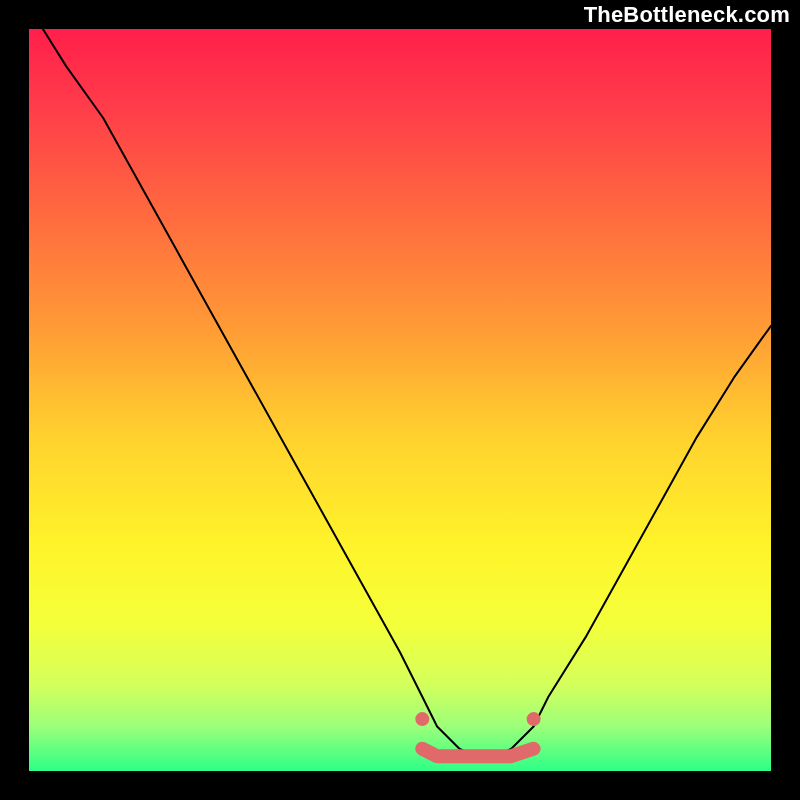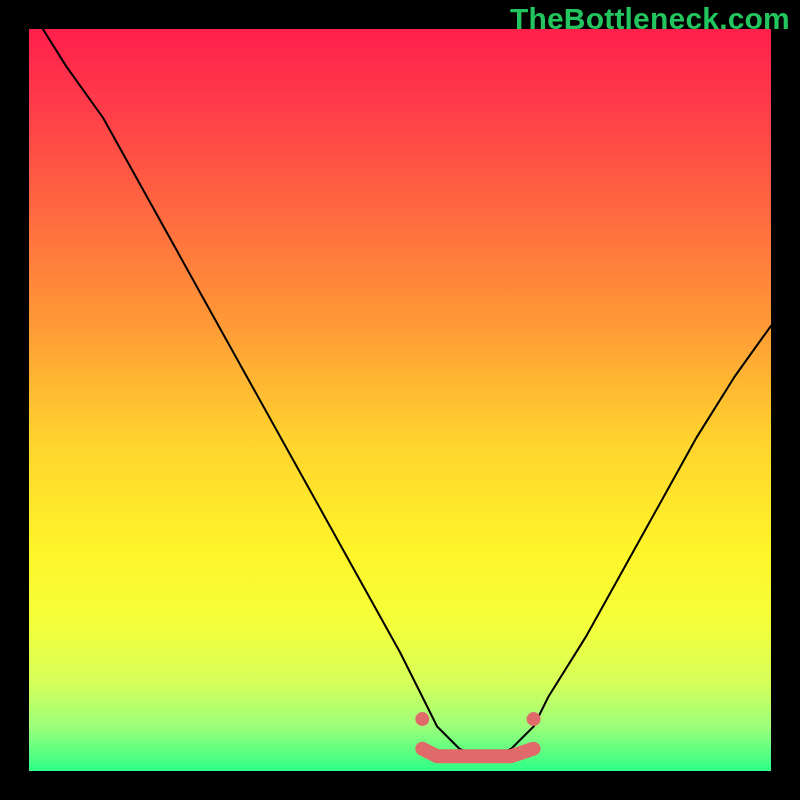--- a/index.html
+++ b/index.html
@@ -14,22 +14,22 @@
   .stage {
     position: relative;
     width: 800px;
     height: 800px;
     background: #000;
   }
   .watermark {
     position: absolute;
     top: 2px;
     right: 10px;
-    color: #22c55e;
-    font-size: 30px;
+    color: #ffffff;
+    font-size: 22px;
     font-weight: 600;
     letter-spacing: 0.2px;
     z-index: 10;
   }
   svg {
     position: absolute;
     top: 0;
     left: 0;
   }
 </style>

